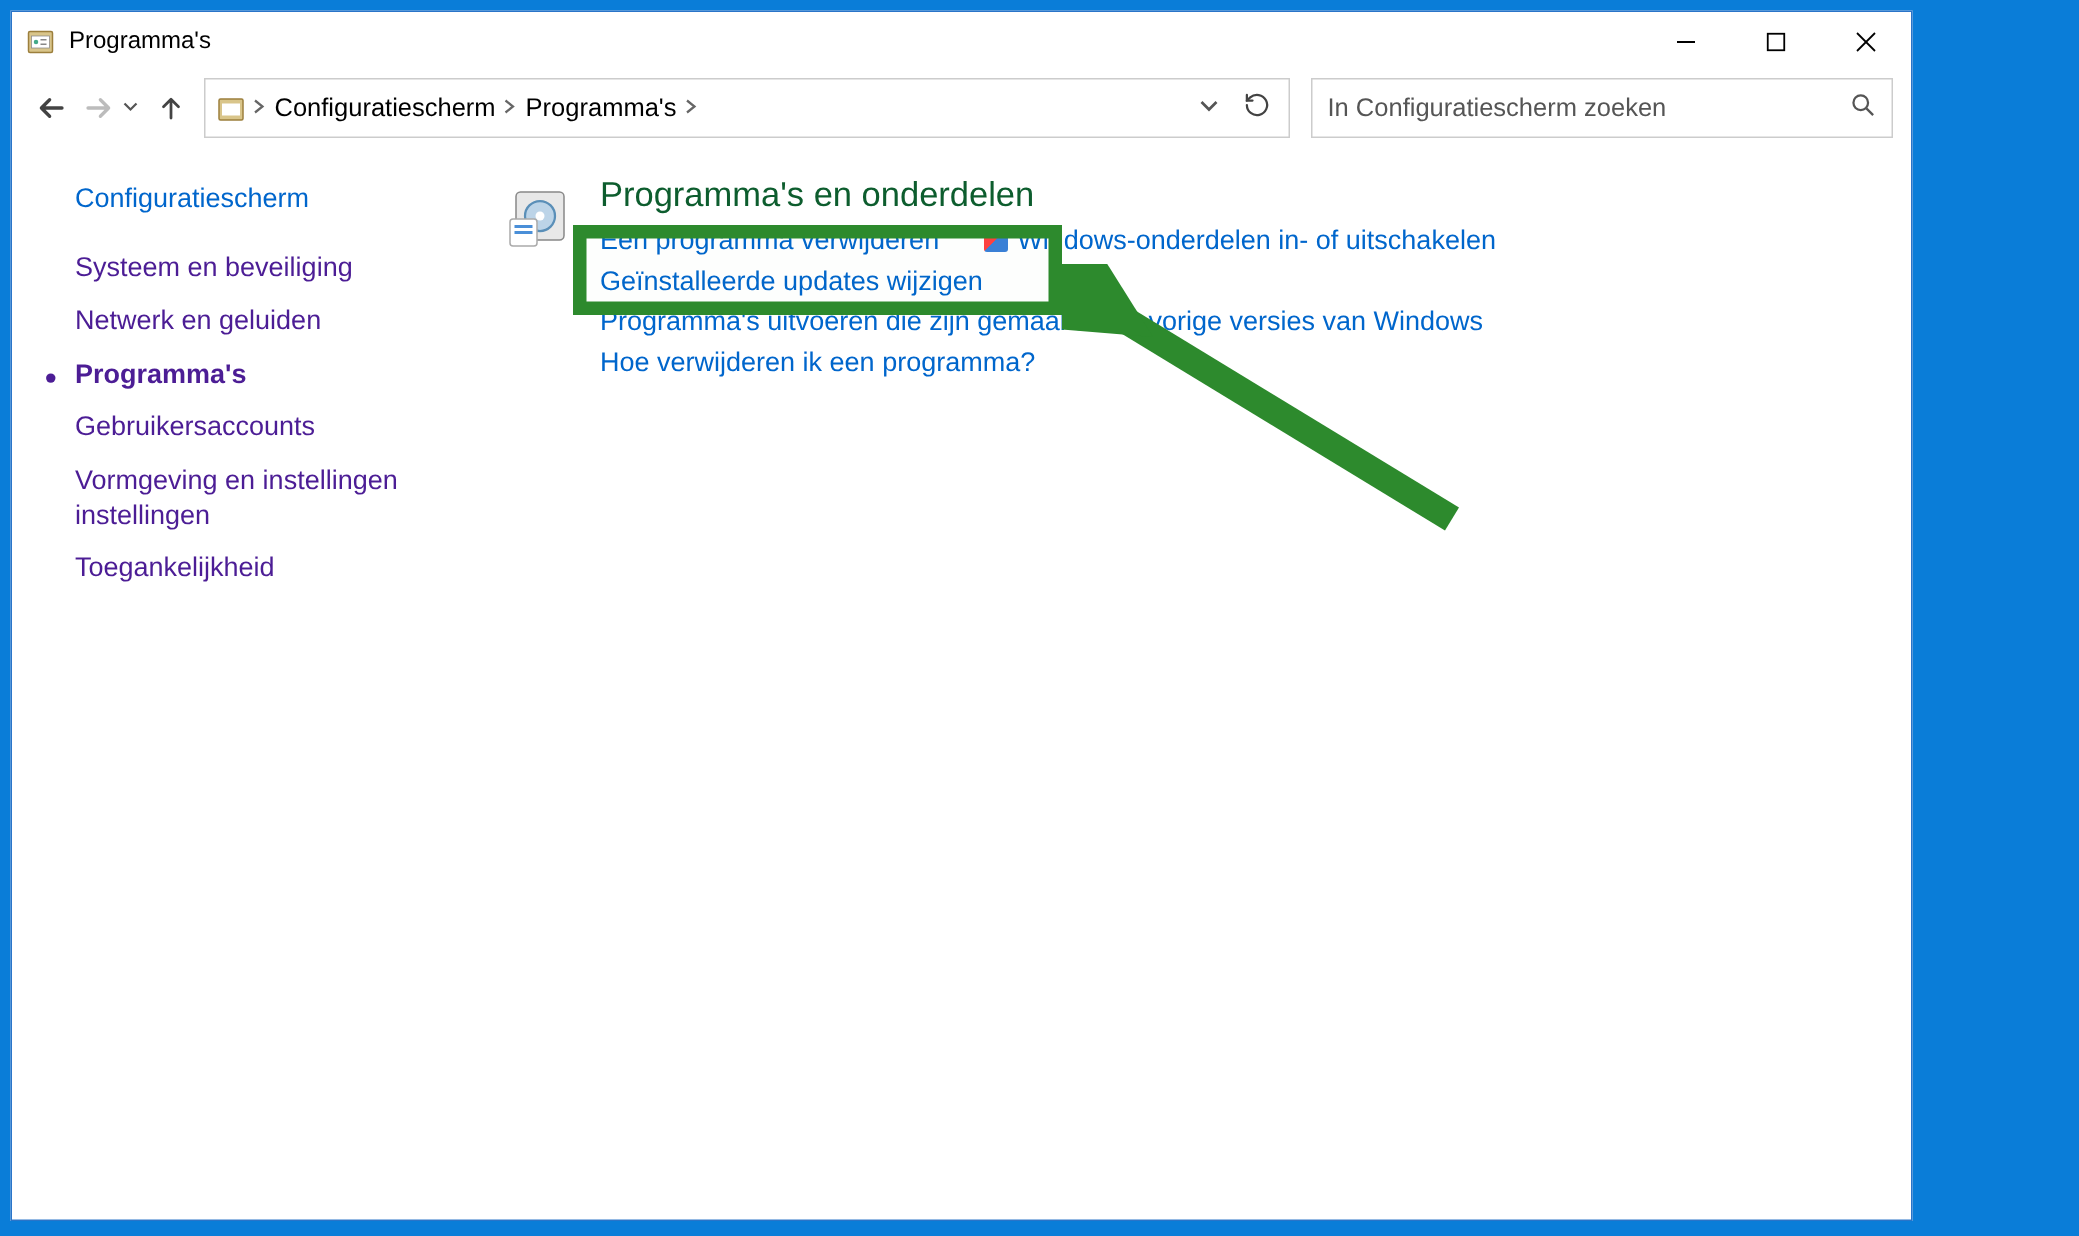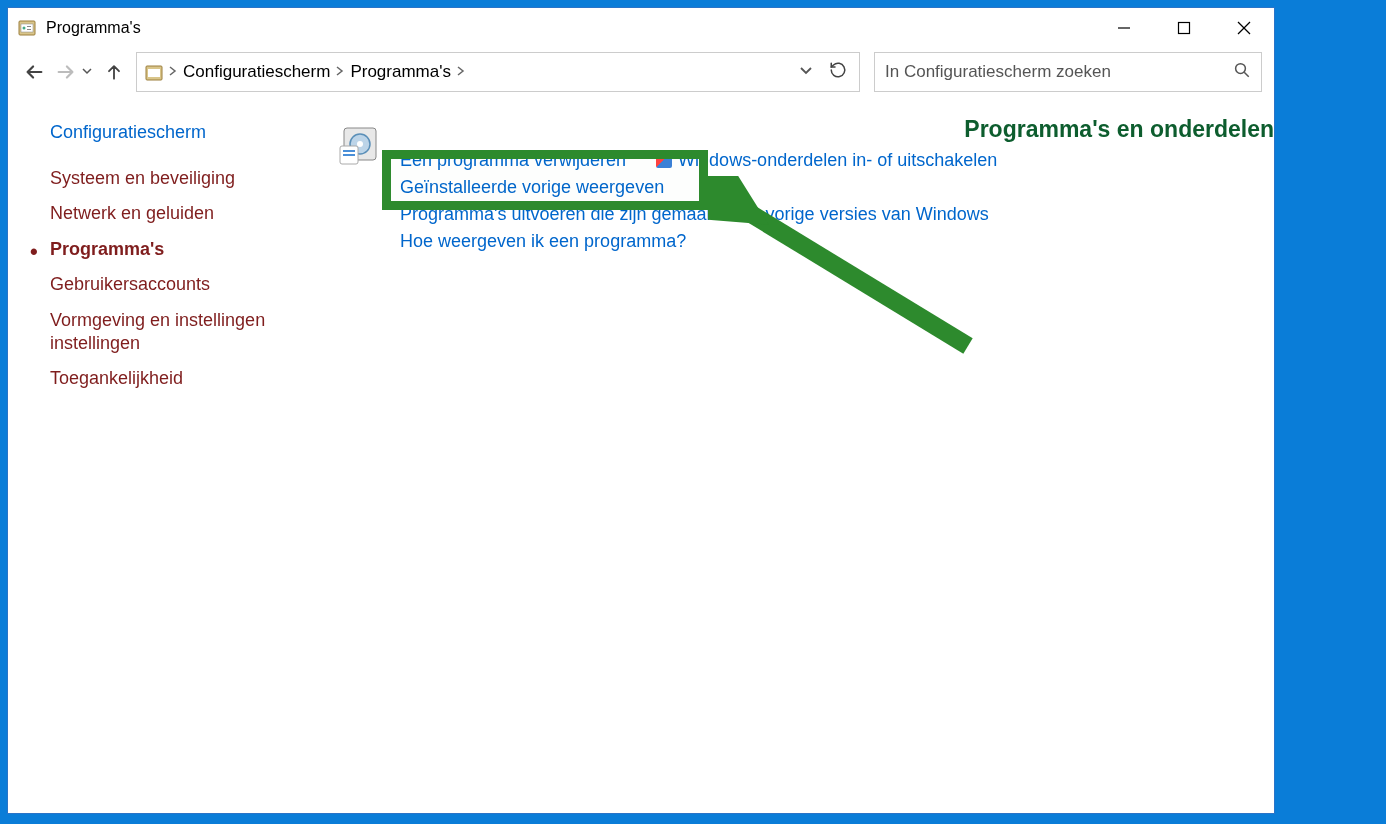--- a/index.html
+++ b/index.html
@@ -126,21 +126,21 @@
   }
   .sidebar .home-link {
     color: #0066cc;
     font-size: 18px;
     display: block;
     margin-bottom: 24px;
   }
   .sidebar ul { list-style: none; }
   .sidebar li {
     font-size: 18px;
-    color: #7f1d1d;
+    color: #4c1d95;
     margin-bottom: 12px;
     line-height: 1.3;
     position: relative;
   }
   .sidebar li.current {
     font-weight: 700;
   }
   .sidebar li.current::before {
     content: "•";
     position: absolute;
@@ -160,23 +160,22 @@
   .cat-icon {
     width: 44px;
     height: 44px;
     margin-right: 18px;
     margin-top: 6px;
   }
   .cat-body { flex: 1; }
   .cat-title {
     color: #0d5d2e;
     font-size: 23px;
-    font-weight: 700;
+    font-weight: 400;
     margin-bottom: 4px;
-    text-align: right;
   }
   .links-wrap {
     display: flex;
     flex-wrap: wrap;
     gap: 2px 30px;
   }
   .link {
     color: #0066cc;
     font-size: 18px;
     line-height: 1.5;
@@ -341,27 +340,27 @@
             <rect x="5" y="32" width="12" height="2" fill="#4a8fd8"></rect>
           </svg>
         </div>
         <div class="cat-body">
           <div class="cat-title">Programma's en onderdelen</div>
           <div class="links-wrap">
             <a class="link">Een programma verwijderen</a>
             <a class="link shield">Windows-onderdelen in- of uitschakelen</a>
           </div>
           <div class="links-wrap">
-            <a class="link">Geïnstalleerde vorige weergeven</a>
+            <a class="link">Geïnstalleerde updates wijzigen</a>
           </div>
           <div class="links-wrap">
             <a class="link">Programma's uitvoeren die zijn gemaakt voor vorige versies van Windows</a>
           </div>
           <div class="links-wrap">
-            <a class="link">Hoe weergeven ik een programma?</a>
+            <a class="link">Hoe verwijderen ik een programma?</a>
           </div>
         </div>
       </div>
 
 
       <div class="highlight-box" style="left:44px; top:54px; width:326px; height:60px;"></div>
 
       <svg class="arrow-annot" style="left:370px; top:80px;" width="280" height="200" viewBox="0 0 280 200">
         <defs>
           <marker id="ah" markerWidth="12" markerHeight="12" refX="2" refY="6" orient="auto">

